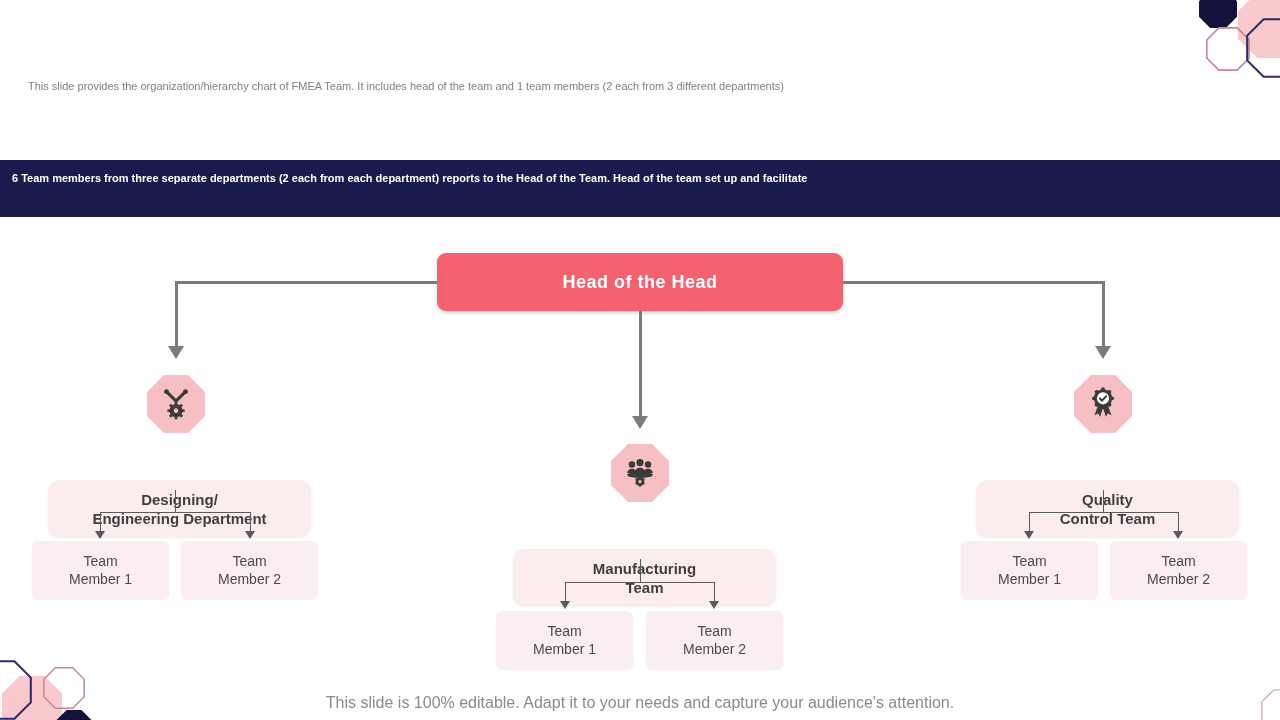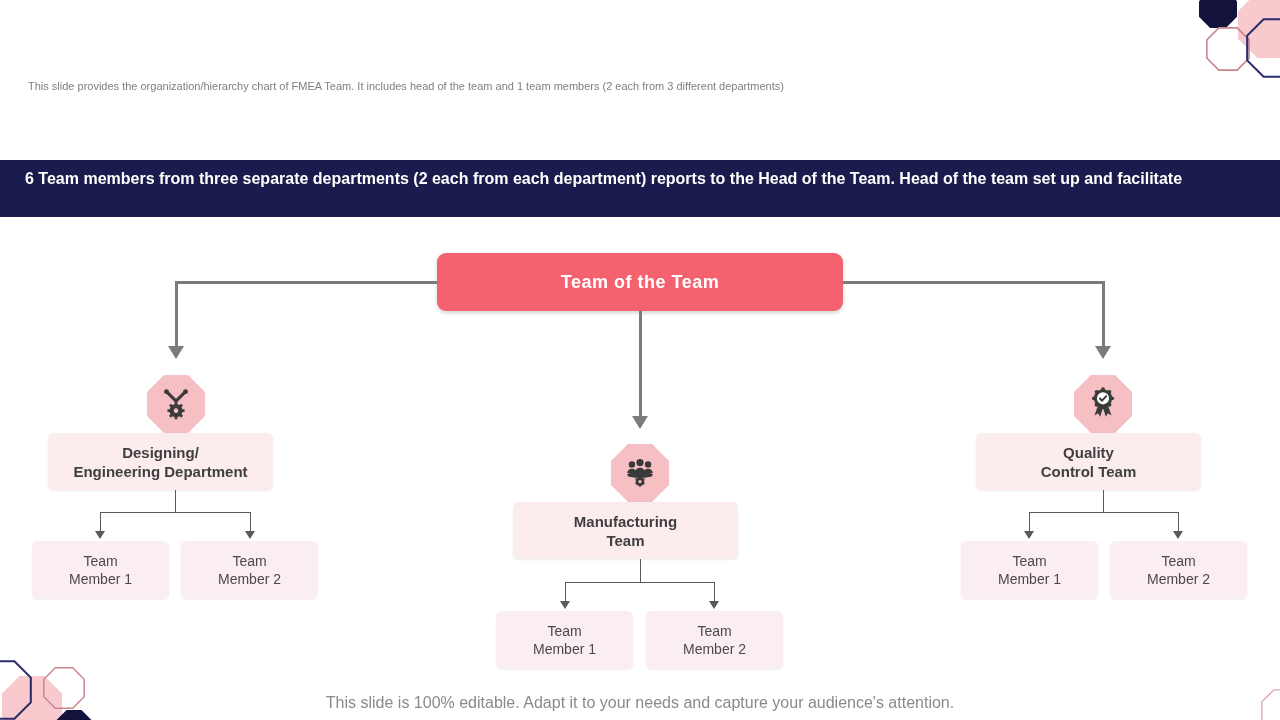--- a/index.html
+++ b/index.html
@@ -6,36 +6,36 @@
   .slide{
     position:relative;width:1280px;height:720px;background:#ffffff;overflow:hidden;
     font-family:"Liberation Sans", sans-serif;
   }
   .abs{position:absolute;}
   
   .title{left:30px;top:22px;font-size:34px;letter-spacing:1.5px;color:#3f3f3f;font-weight:400;}
   .subtitle{left:28px;top:80px;font-size:11px;color:#7f7f7f;}
   .team-size{left:27px;top:133px;font-size:18px;font-weight:bold;color:#3b3b3b;letter-spacing:.2px;}
   .banner{left:0;top:160px;width:1280px;height:57px;background:#1b1c4e;}
-  .banner .txt{padding:9px 0 0 25px;color:#ffffff;font-size:16px;font-weight:bold;line-height:19px;}
+  .banner .txt{padding:9px 0 0 12px;color:#ffffff;font-size:11px;font-weight:bold;line-height:19px;}
   .banner .txt div{white-space:nowrap;}
   
   .head-node{left:437px;top:253px;width:406px;height:58px;background:#f4616f;border-radius:9px;
     display:flex;align-items:center;justify-content:center;color:#ffffff;font-size:18px;font-weight:bold;
     letter-spacing:.5px;box-shadow:0 2px 4px rgba(0,0,0,.18);}
   .line{background:#7b7b7b;}
   .thin{background:#5a5a5a;}
   .arrow-big{width:0;height:0;border-left:8px solid transparent;border-right:8px solid transparent;border-top:13px solid #7b7b7b;}
   .arrow-sm{width:0;height:0;border-left:5px solid transparent;border-right:5px solid transparent;border-top:8px solid #5a5a5a;}
   .oct{clip-path:polygon(29.3% 0%,70.7% 0%,100% 29.3%,100% 70.7%,70.7% 100%,29.3% 100%,0% 70.7%,0% 29.3%);}
   .icon-oct{width:58px;height:58px;background:#f6bfc3;display:flex;align-items:center;justify-content:center;
     filter:drop-shadow(2px 3px 2px rgba(0,0,0,.18));}
-  .dept-box{width:225px;height:57px;background:#fbecee;border-radius:6px;display:flex;flex-direction:column;
+  .dept-box{width:263px;height:57px;background:#fbecee;border-radius:12px;display:flex;flex-direction:column;
     align-items:center;justify-content:center;font-size:15px;font-weight:bold;color:#3f3f3f;line-height:19px;
-    box-shadow:0 1px 2px rgba(0,0,0,.08);}
+    box-shadow:0 1px 2px rgba(0,0,0,.08);margin-top:47px;}
   .member-box{width:137px;height:58px;background:#fbeef0;border-radius:6px;display:flex;flex-direction:column;
     align-items:center;justify-content:center;font-size:14px;color:#4a4a4a;line-height:18px;
     box-shadow:0 1px 2px rgba(0,0,0,.07);}
   
   .oct-fill-pink{background:#f8c9cd;}
   .oct-fill-navy{background:#12123d;}
   .footer{left:0;top:694px;width:1280px;text-align:center;font-size:16px;color:#8a8a8a;}
 </style>
 </head>
 <body>
@@ -44,21 +44,21 @@
 
   <div class="abs subtitle">This slide provides the organization/hierarchy chart of FMEA Team. It includes head of the team and 1 team members (2 each from 3 different departments)</div>
 
   <div class="abs banner">
     <div class="txt">
       <div>6 Team members from three separate departments (2 each from each department) reports to the Head of the Team. Head of the team set up and facilitate</div>
     </div>
   </div>
 
   <div class="abs head-node">
-    <span>Team of the Team</span>
+    <span>Head of the Head</span>
   </div>
 
   <div class="abs line" style="left:176px;top:281px;width:261px;height:3px;"></div>
   <div class="abs line" style="left:843px;top:281px;width:262px;height:3px;"></div>
   <div class="abs line" style="left:175px;top:281px;width:3px;height:66px;"></div>
   <div class="abs line" style="left:1102px;top:281px;width:3px;height:66px;"></div>
   <div class="abs line" style="left:639px;top:311px;width:3px;height:106px;"></div>
   <div class="abs arrow-big" style="left:168px;top:346px;"></div>
   <div class="abs arrow-big" style="left:1095px;top:346px;"></div>
   <div class="abs arrow-big" style="left:632px;top:416px;"></div>

